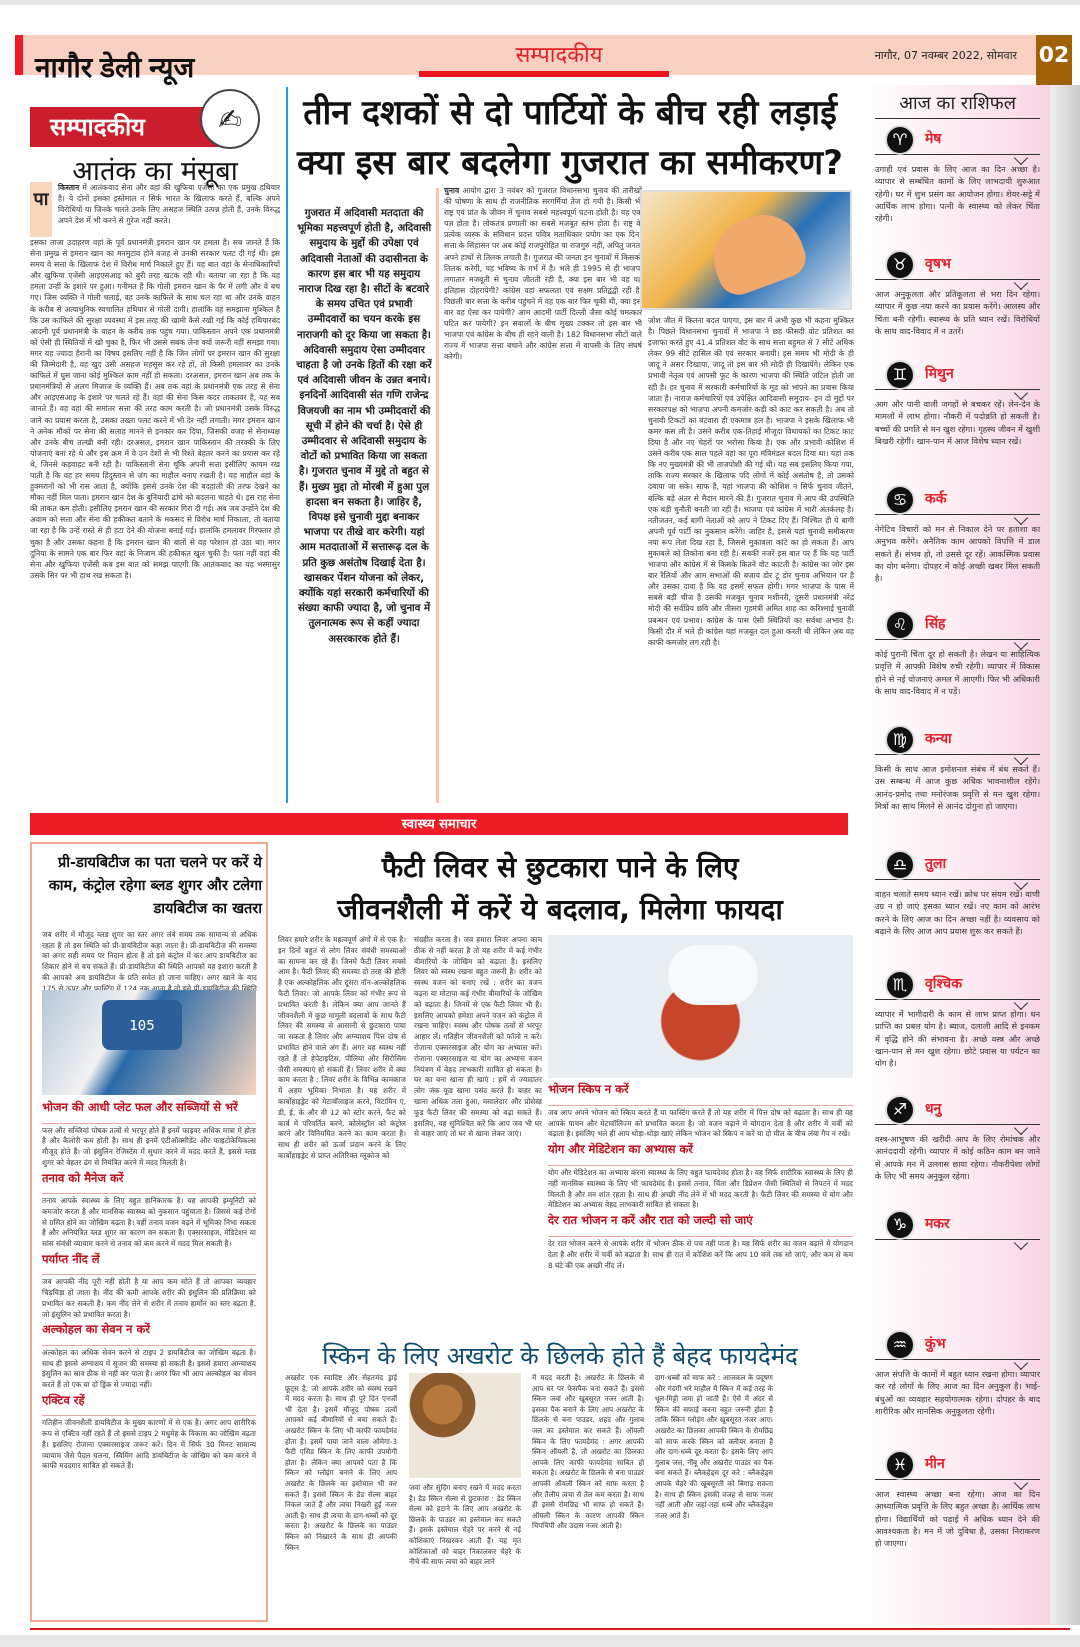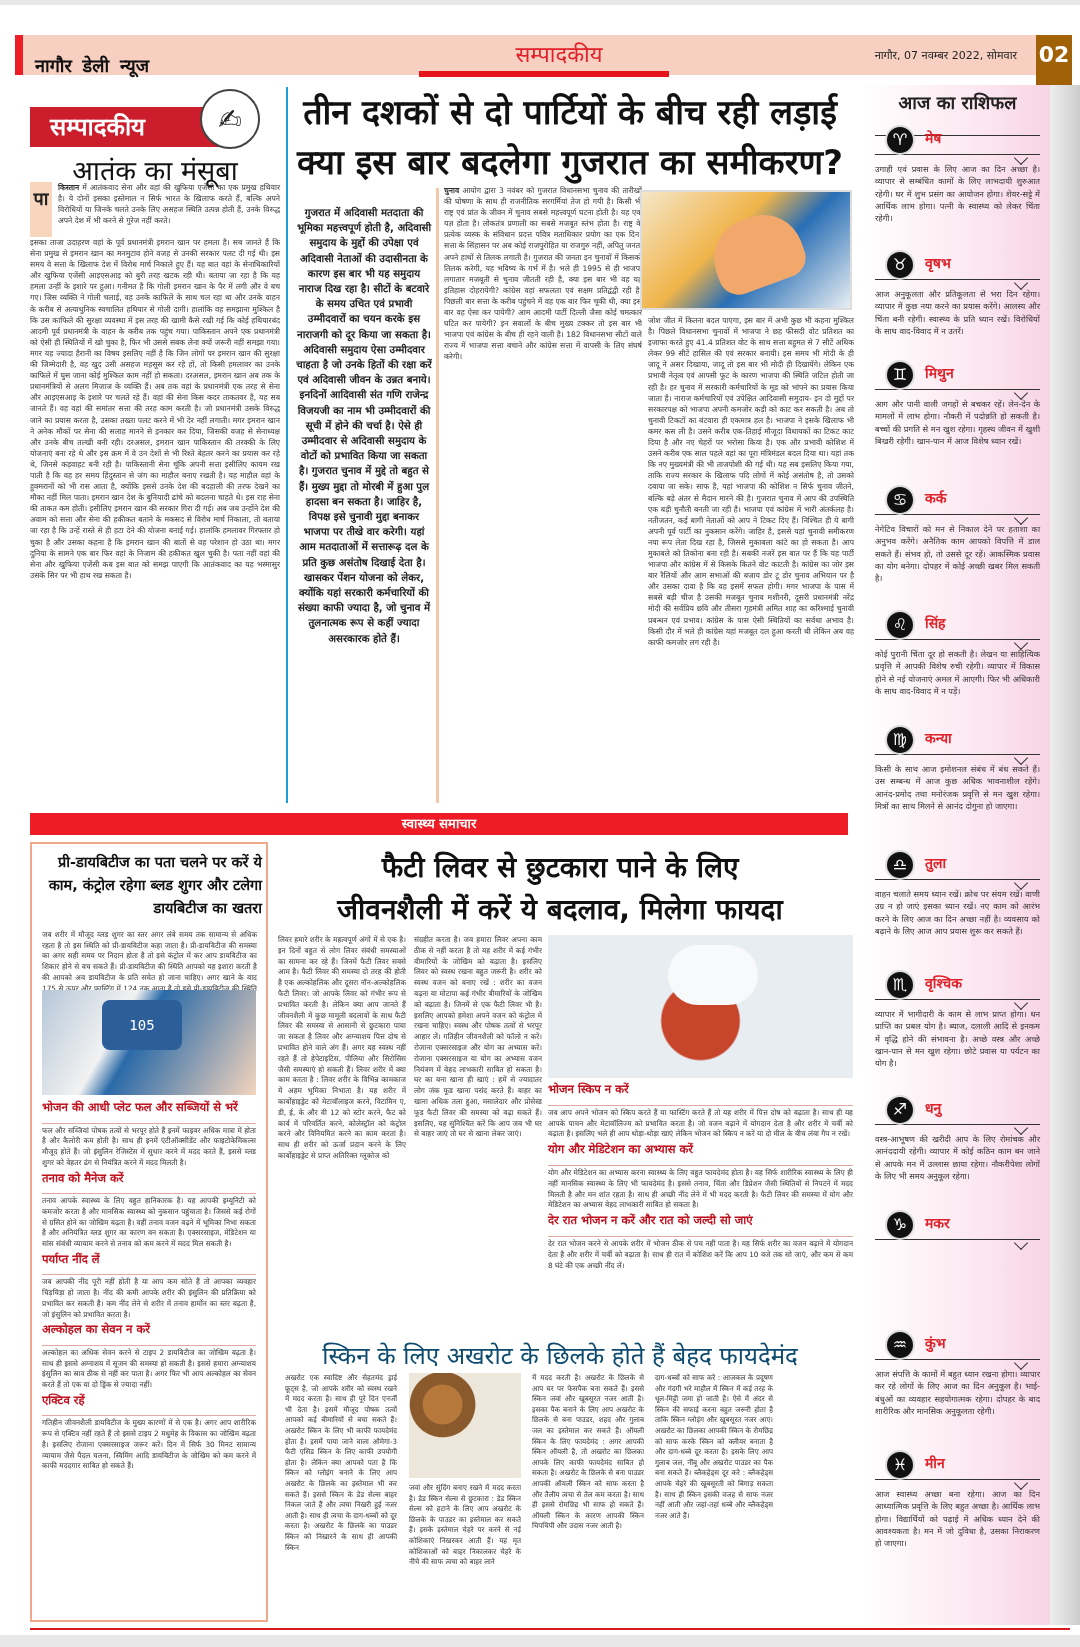--- a/index.html
+++ b/index.html
@@ -2,21 +2,21 @@
 <html><head>
 <meta charset="utf-8">
 <style>
   *{box-sizing:border-box;margin:0;padding:0}
   html,body{width:1080px;height:1647px;background:#e8e8e8;overflow:hidden}
   body{font-family:"DejaVu Sans","Liberation Sans",sans-serif;color:#222;position:relative}
   .page{position:absolute;left:0;top:5px;width:1080px;height:1630px;background:#fff}
   
   .masthead{position:absolute;left:15px;top:30px;width:1057px;height:40px;background:#f8d0c2}
   .masthead .bar{position:absolute;left:0;top:0;width:8px;height:40px;background:#ee1c25}
-  .paper-name{position:absolute;left:20px;top:18px;font-size:18px;font-weight:bold;color:#111;font-family:Liberation Mono, monospace}
+  .paper-name{position:absolute;left:20px;top:12px;font-size:28px;font-weight:bold;color:#111;font-family:Liberation Sans, sans-serif}
   .section-name{position:absolute;left:420px;top:3px;width:248px;text-align:center;font-size:22px;color:#e0222a;font-family:"DejaVu Sans",sans-serif}
   .section-underline{position:absolute;left:404px;top:36px;width:250px;height:6px;background:#e8141c}
   .dateline{position:absolute;right:55px;top:12px;font-size:11px;color:#222}
   .pageno{position:absolute;right:0;top:0;width:36px;height:52px;background:#a16207;color:#fff;font-size:22px;font-weight:bold;text-align:center;line-height:40px}
   
   .ed-banner{position:absolute;left:30px;top:102px;width:210px;height:40px;background:#cb1d2b;color:#fff;font-size:24px;font-weight:bold;line-height:40px;padding-left:20px}
   .ed-logo{position:absolute;left:200px;top:84px;width:60px;height:60px;border-radius:50%;background:#fff;border:2px solid #444;display:flex;align-items:center;justify-content:center;font-size:28px}
   .ed-title{position:absolute;left:30px;top:146px;width:250px;text-align:center;font-size:27px;color:#111}
   .dropcap{position:absolute;left:30px;top:177px;width:22px;height:55px;background:#f8d5bd;font-weight:bold;font-size:18px;text-align:center;padding-top:4px}
   .ed-body{position:absolute;left:58px;top:177px;width:222px;font-size:7.6px;line-height:11.1px;text-align:justify;color:#333}
@@ -42,21 +42,21 @@
   .fl-col{position:absolute;top:930px;width:128px;font-size:7.3px;line-height:10.8px;text-align:justify;color:#333;overflow:hidden}
   .fl-img{position:absolute;left:548px;top:930px;width:305px;height:143px;background:radial-gradient(circle at 50% 60%,#c7452a 0 22%,#e8edf2 23% 100%)}
   .fl-img .glove{position:absolute;left:120px;top:10px;width:90px;height:60px;background:#f7f9fb;border-radius:30px}
   .fl-sections{position:absolute;left:548px;top:1075px;width:305px;font-size:7.3px;line-height:10.8px;text-align:justify;color:#333}
   .walnut-head{position:absolute;left:270px;top:1333px;width:580px;text-align:center;font-size:24px;font-weight:normal;color:#0c4a6e}
   .wn-col{position:absolute;top:1368px;width:112px;font-size:7.1px;line-height:10.6px;text-align:justify;color:#333;overflow:hidden}
   .wn-img{position:absolute;left:409px;top:1368px;width:112px;height:105px;background:radial-gradient(circle at 30% 30%,#b7793b 0 18%,#8a5a2c 19% 30%,#ece6db 31% 100%)}
   .bottom-rule{position:absolute;left:30px;top:1623px;width:1040px;height:2px;background:#d71920}
   
   .horo{position:absolute;left:860px;top:80px;width:190px;height:1540px;background:linear-gradient(90deg,#fff 0%,#fbe4ee 70%,#f8d4e3 100%)}
-  .horo-title{position:absolute;left:875px;top:85px;width:165px;text-align:center;font-size:18px;font-weight:bold;color:#222;border-bottom:1px solid #333;padding-bottom:21px}
+  .horo-title{position:absolute;left:875px;top:85px;width:165px;text-align:center;font-size:18px;font-weight:normal;color:#222;border-bottom:1px solid #333;padding-bottom:4px}
   .sign{position:absolute;left:875px;width:165px}
   .sign .head{position:relative;height:30px;border-bottom:1px solid #333}
   .sign .icon{position:absolute;left:10px;top:0;width:30px;height:30px;border-radius:50%;background:#111;border:2px solid #ddd;color:#fff;font-size:16px;text-align:center;line-height:26px}
   .sign .name{position:absolute;left:50px;top:3px;font-size:14px;font-weight:bold;color:#e0222a}
   .sign .notch{position:absolute;right:14px;bottom:-9px;width:10px;height:10px;border-right:1px solid #333;border-bottom:1px solid #333;transform:rotate(45deg);background:transparent}
   .sign .text{margin-top:8px;font-size:8.2px;line-height:12.3px;text-align:justify;color:#333}
   .right-grey{position:absolute;left:1050px;top:80px;width:30px;height:1540px;background:linear-gradient(90deg,#eee,#ccc)}
 </style>
 </head>
 <body>

